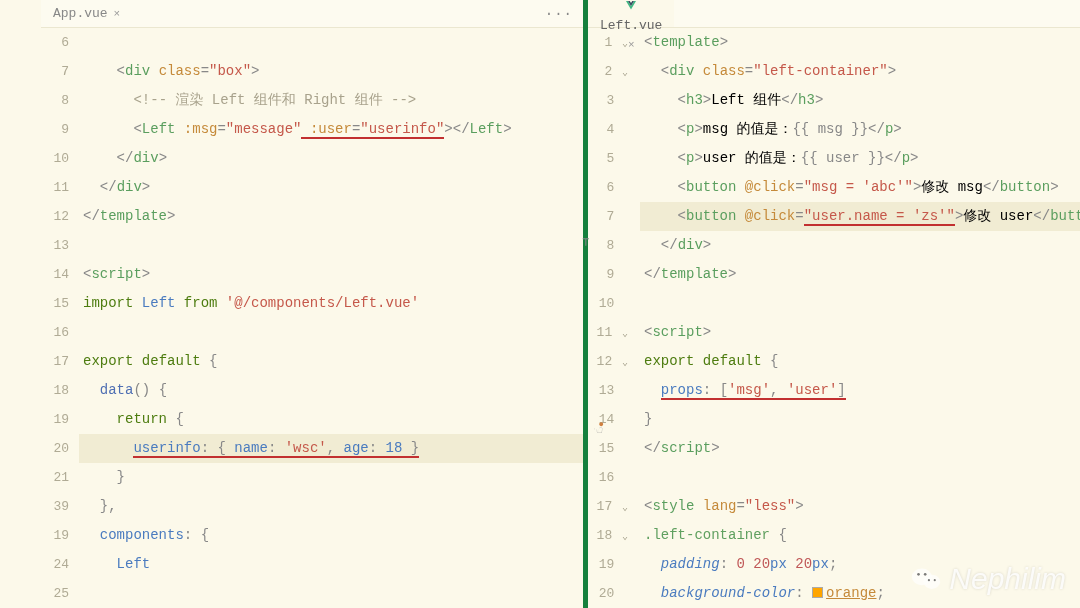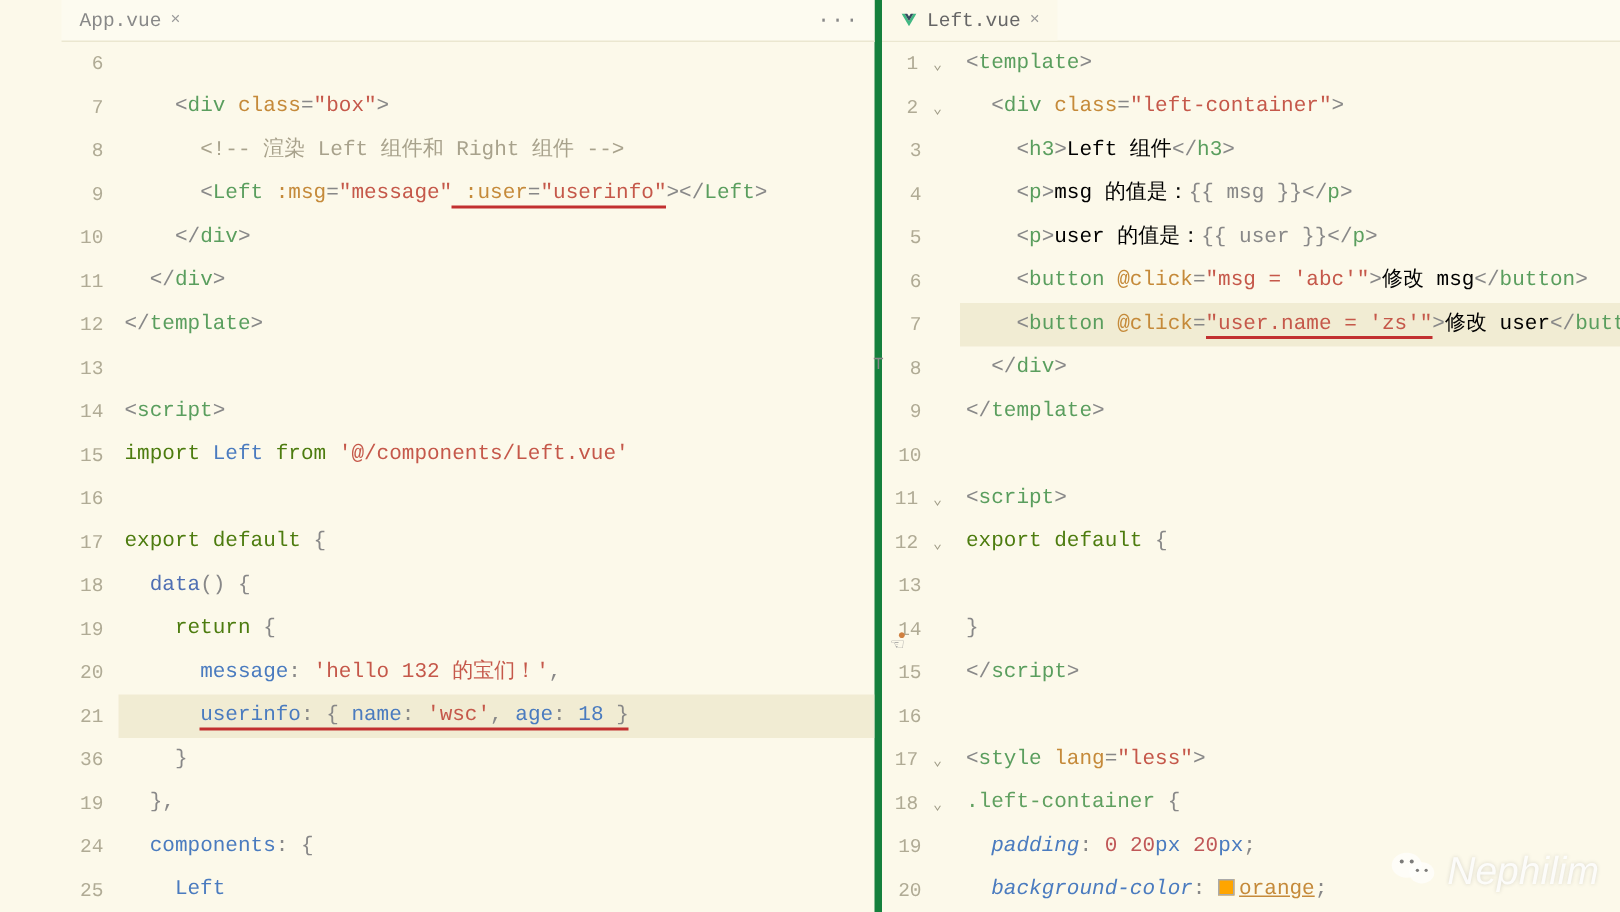--- a/index.html
+++ b/index.html
@@ -29,21 +29,21 @@
 }
 .tab {
   display: flex;
   align-items: center;
   gap: 6px;
   padding: 0 12px;
   height: 100%;
   color: #888;
   font-size: 13px;
 }
-.tab.active { color: #666; background: #fcf9ea; }
+.tab.active { color: #666; background: #fcf9ea; flex-direction: column; }
 .tab-close { color: #999; font-size: 11px; }
 .tab-ellipsis { margin-left: auto; margin-right: 10px; color: #888; letter-spacing: 1px; }
 .vue-icon {
   width: 12px; height: 12px;
   display: inline-block;
 }
 .vue-icon svg { width: 12px; height: 10px; }
 .code-area {
   flex: 1;
   display: flex;
@@ -112,21 +112,21 @@
   color: #999;
 }
 .watermark {
   position: absolute;
   right: 14px;
   bottom: 12px;
   display: flex;
   align-items: center;
   gap: 8px;
   color: rgba(255,255,255,0.85);
-  font-size: 26px;
+  font-size: 30px;
   font-style: italic;
   font-family: sans-serif;
   text-shadow: 0 0 3px rgba(0,0,0,0.15);
 }
 .wechat-icon {
   width: 30px; height: 30px;
   opacity: 0.85;
 }
 </style>
 </head>
@@ -151,41 +151,40 @@
       <div class="line">12</div>
       <div class="line">13</div>
       <div class="line">14</div>
       <div class="line">15</div>
       <div class="line">16</div>
       <div class="line">17</div>
       <div class="line">18</div>
       <div class="line">19</div>
       <div class="line">20</div>
       <div class="line">21</div>
-      <div class="line">36</div>
+      <div class="line">39</div>
       <div class="line">19</div>
       <div class="line">24</div>
       <div class="line">25</div>
     </div>
     <div class="code">
       <div class="line"></div>
       <div class="line"><span>    </span><span class="pnc">&lt;</span><span class="tag">div</span><span> </span><span class="attr">class</span><span class="pnc">=</span><span class="str">"box"</span><span class="pnc">&gt;</span></div>
       <div class="line"><span>      </span><span class="cmt">&lt;!-- 渲染 Left 组件和 Right 组件 --&gt;</span></div>
       <div class="line"><span>      </span><span class="pnc">&lt;</span><span class="tag">Left</span><span> </span><span class="attr">:msg</span><span class="pnc">=</span><span class="str">"message"</span><span class="underline-red"><span> </span><span class="attr">:user</span><span class="pnc">=</span><span class="str">"userinfo"</span></span><span class="pnc">&gt;</span><span class="pnc">&lt;/</span><span class="tag">Left</span><span class="pnc">&gt;</span></div>
       <div class="line"><span>    </span><span class="pnc">&lt;/</span><span class="tag">div</span><span class="pnc">&gt;</span></div>
       <div class="line"><span>  </span><span class="pnc">&lt;/</span><span class="tag">div</span><span class="pnc">&gt;</span></div>
       <div class="line"><span class="pnc">&lt;/</span><span class="tag">template</span><span class="pnc">&gt;</span></div>
       <div class="line"></div>
       <div class="line"><span class="pnc">&lt;</span><span class="tag">script</span><span class="pnc">&gt;</span></div>
       <div class="line"><span class="kw">import</span><span> </span><span class="ident">Left</span><span> </span><span class="kw">from</span><span> </span><span class="str">'@/components/Left.vue'</span></div>
       <div class="line"></div>
       <div class="line"><span class="kw">export</span><span> </span><span class="kw">default</span><span> </span><span class="pnc">{</span></div>
       <div class="line"><span>  </span><span class="kw2">data</span><span class="pnc">()</span><span> </span><span class="pnc">{</span></div>
       <div class="line"><span>    </span><span class="kw">return</span><span> </span><span class="pnc">{</span></div>
-      <div class="line"><span>      </span><span class="ident">message</span><span class="pnc">: </span><span class="str">'hello 132 的宝们！'</span><span class="pnc">,</span></div>
       <div class="line hl"><span>      </span><span class="underline-red"><span class="ident">userinfo</span><span class="pnc">: </span><span class="pnc">{ </span><span class="ident">name</span><span class="pnc">: </span><span class="str">'wsc'</span><span class="pnc">, </span><span class="ident">age</span><span class="pnc">: </span><span class="num">18</span><span class="pnc"> }</span></span></div>
       <div class="line"><span>    </span><span class="pnc">}</span></div>
       <div class="line"><span>  </span><span class="pnc">}</span><span class="pnc">,</span></div>
       <div class="line"><span>  </span><span class="ident">components</span><span class="pnc">: </span><span class="pnc">{</span></div>
       <div class="line"><span>    </span><span class="ident">Left</span></div>
     </div>
   </div>
 </div>
 
 <div class="pane pane-right">
@@ -228,21 +227,21 @@
       <div class="line"><span>    </span><span class="pnc">&lt;</span><span class="tag">h3</span><span class="pnc">&gt;</span><span>Left 组件</span><span class="pnc">&lt;/</span><span class="tag">h3</span><span class="pnc">&gt;</span></div>
       <div class="line"><span>    </span><span class="pnc">&lt;</span><span class="tag">p</span><span class="pnc">&gt;</span><span>msg 的值是：</span><span class="interp">{{ msg }}</span><span class="pnc">&lt;/</span><span class="tag">p</span><span class="pnc">&gt;</span></div>
       <div class="line"><span>    </span><span class="pnc">&lt;</span><span class="tag">p</span><span class="pnc">&gt;</span><span>user 的值是：</span><span class="interp">{{ user }}</span><span class="pnc">&lt;/</span><span class="tag">p</span><span class="pnc">&gt;</span></div>
       <div class="line"><span>    </span><span class="pnc">&lt;</span><span class="tag">button</span><span> </span><span class="attr">@click</span><span class="pnc">=</span><span class="str">"msg = 'abc'"</span><span class="pnc">&gt;</span><span>修改 msg</span><span class="pnc">&lt;/</span><span class="tag">button</span><span class="pnc">&gt;</span></div>
       <div class="line hl"><span>    </span><span class="pnc">&lt;</span><span class="tag">button</span><span> </span><span class="attr">@click</span><span class="pnc">=</span><span class="underline-red"><span class="str">"user.name = 'zs'"</span></span><span class="pnc">&gt;</span><span>修改 user</span><span class="pnc">&lt;/</span><span class="tag">button</span></div>
       <div class="line"><span>  </span><span class="pnc">&lt;/</span><span class="tag">div</span><span class="pnc">&gt;</span></div>
       <div class="line"><span class="pnc">&lt;/</span><span class="tag">template</span><span class="pnc">&gt;</span></div>
       <div class="line"></div>
       <div class="line"><span class="pnc">&lt;</span><span class="tag">script</span><span class="pnc">&gt;</span></div>
       <div class="line"><span class="kw">export</span><span> </span><span class="kw">default</span><span> </span><span class="pnc">{</span></div>
-      <div class="line"><span>  </span></div>
+      <div class="line"><span>  </span><span class="underline-red"><span class="ident">props</span><span class="pnc">: </span><span class="pnc">[</span><span class="str">'msg'</span><span class="pnc">, </span><span class="str">'user'</span><span class="pnc">]</span></span></div>
       <div class="line"><span class="pnc">}</span></div>
       <div class="line"><span class="pnc">&lt;/</span><span class="tag">script</span><span class="pnc">&gt;</span></div>
       <div class="line"></div>
       <div class="line"><span class="pnc">&lt;</span><span class="tag">style</span><span> </span><span class="attr">lang</span><span class="pnc">=</span><span class="str">"less"</span><span class="pnc">&gt;</span></div>
       <div class="line"><span class="css-ident">.left-container</span><span> </span><span class="pnc">{</span></div>
       <div class="line"><span>  </span><span class="prop">padding</span><span class="pnc">: </span><span class="css-num">0</span><span> </span><span class="css-num">20</span><span class="num">px</span><span> </span><span class="css-num">20</span><span class="num">px</span><span class="pnc">;</span></div>
       <div class="line"><span>  </span><span class="prop">background-color</span><span class="pnc">: </span><span class="swatch" style="background:#ffa500"></span><span class="css-val">orange</span><span class="pnc">;</span></div>
     </div>
   </div>
 </div>

